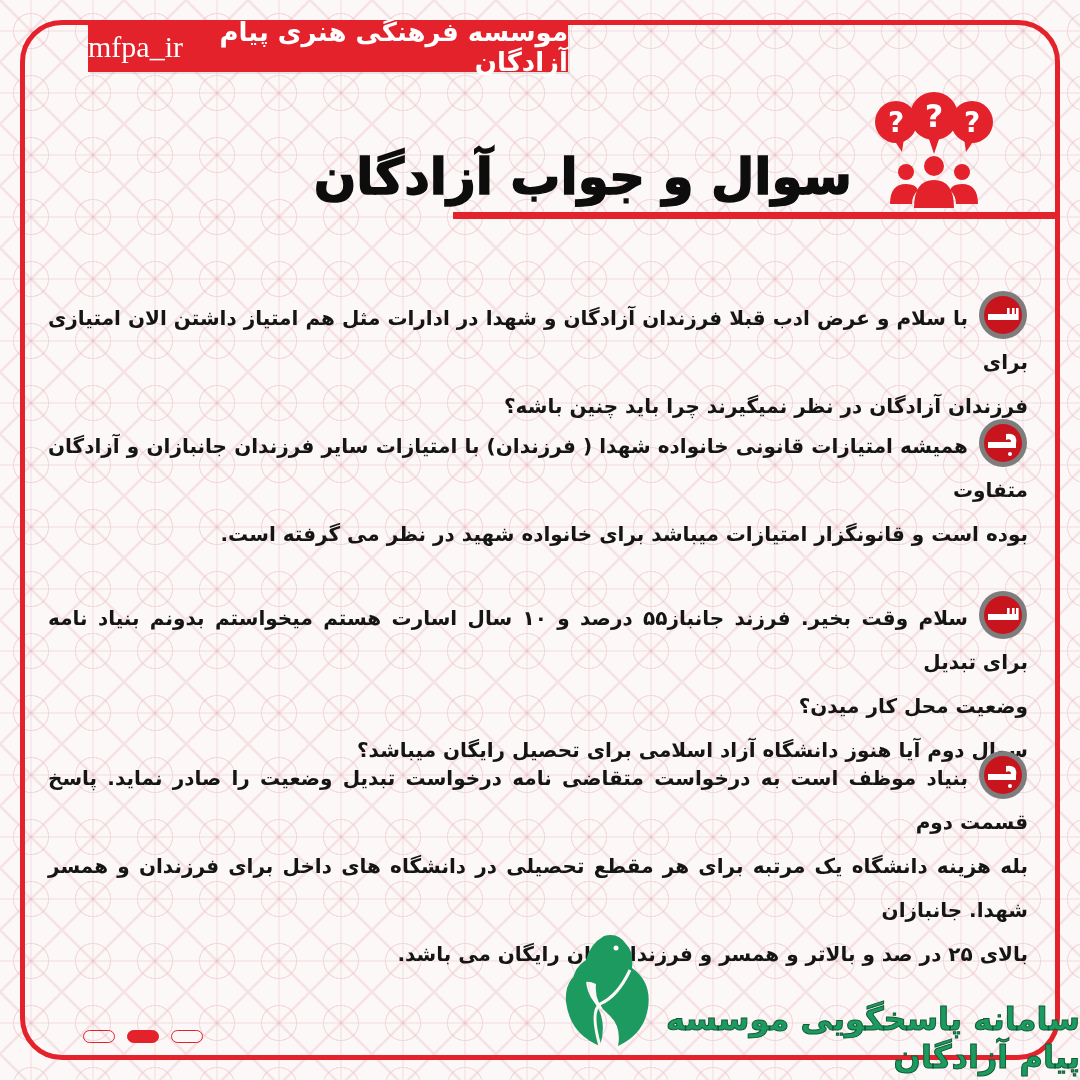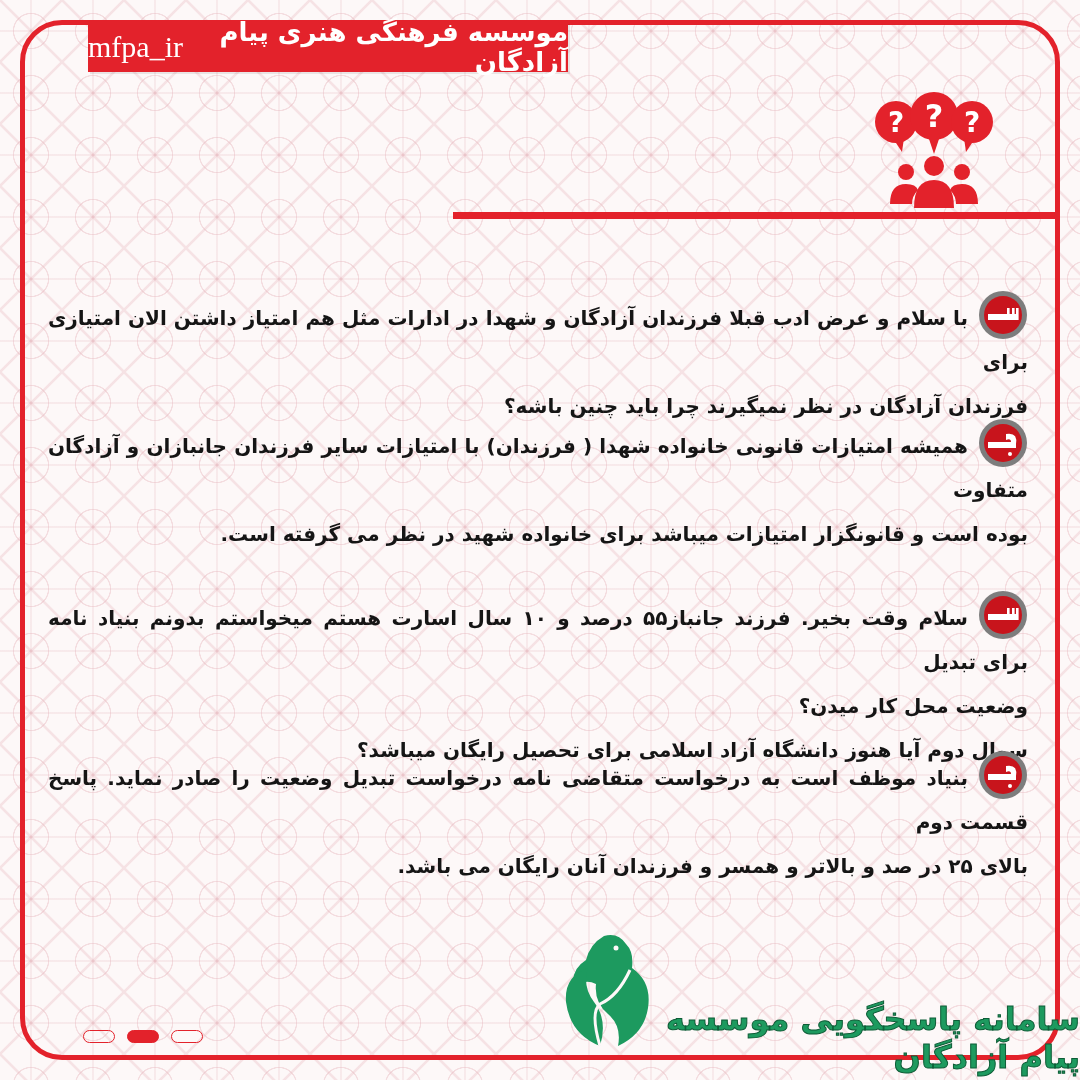--- a/index.html
+++ b/index.html
@@ -87,20 +87,21 @@
     <path d="M94 46 L96 60 L104 48 Z" fill="#e3222b"></path>
     <text x="102" y="40" font-family="DejaVu Sans, sans-serif" font-weight="bold" font-size="28" fill="#fff" text-anchor="middle">?</text>
 
     <circle cx="64" cy="74" r="10" fill="#e3222b"></circle>
     <path d="M44 116 Q44 88 64 88 Q84 88 84 116 Z" fill="#e3222b"></path>
     <circle cx="36" cy="80" r="8" fill="#e3222b"></circle>
     <path d="M20 112 Q20 92 36 92 Q46 92 48 98 Q42 104 42 112 Z" fill="#e3222b"></path>
     <circle cx="92" cy="80" r="8" fill="#e3222b"></circle>
     <path d="M108 112 Q108 92 92 92 Q82 92 80 98 Q86 104 86 112 Z" fill="#e3222b"></path>
   </svg>
+  <div class="title">سوال و جواب آزادگان</div>
 </div>
 <div class="title-line"></div>
 
 <div class="qa" style="top:296px;">
   <p>
     <svg class="badge" viewBox="0 0 50 50">
       <circle cx="25" cy="25" r="24" fill="#7d7d7d"></circle>
       <circle cx="25" cy="25" r="19" fill="#c8141c"></circle>
       <rect x="10" y="24" width="30" height="6" fill="#fff"></rect>
       <rect x="34" y="18" width="2.6" height="8" fill="#fff"></rect>
@@ -142,20 +143,21 @@
 <div class="qa" style="top:756px;">
   <p>
     <svg class="badge" viewBox="0 0 50 50">
       <circle cx="25" cy="25" r="24" fill="#7d7d7d"></circle>
       <circle cx="25" cy="25" r="19" fill="#c8141c"></circle>
       <rect x="10" y="24" width="24" height="6" fill="#fff"></rect>
       <path d="M28 16 Q40 14 38 26 L38 30 L32 30 L33 24 Q33 20 28 22 Z" fill="#fff"></path>
       <circle cx="32" cy="36" r="2" fill="#fff"></circle>
     </svg><span>بنیاد موظف است به درخواست متقاضی نامه درخواست تبدیل وضعیت را صادر نماید. پاسخ قسمت دوم</span>
   </p>
+  <p><span>بله هزینه دانشگاه یک مرتبه برای هر مقطع تحصیلی در دانشگاه های داخل برای فرزندان و همسر شهدا. جانبازان</span></p>
   <p><span>بالای ۲۵ در صد و بالاتر و همسر و فرزندان آنان رایگان می باشد.</span></p>
 </div>
 
 <svg class="logo" viewBox="0 0 98 118">
   <path d="M44 6 Q58 2 66 14 Q74 22 72 38 Q92 52 88 78 Q84 104 58 116 Q62 96 48 84 Q34 72 36 54 Q24 48 14 58 Q10 40 26 30 Q30 14 44 6 Z" fill="#1d9a5f"></path>
   <path d="M6 72 Q4 46 28 38 Q22 56 34 72 Q48 90 40 116 Q10 104 6 72 Z" fill="#1d9a5f"></path>
   <path d="M70 40 Q58 66 40 74 Q30 82 40 116" stroke="#fdf8f8" stroke-width="3" fill="none"></path>
   <circle cx="56" cy="18" r="2.5" fill="#fdf8f8"></circle>
 </svg>
 <div class="footer-text">سامانه پاسخگویی موسسه پیام آزادگان</div>

